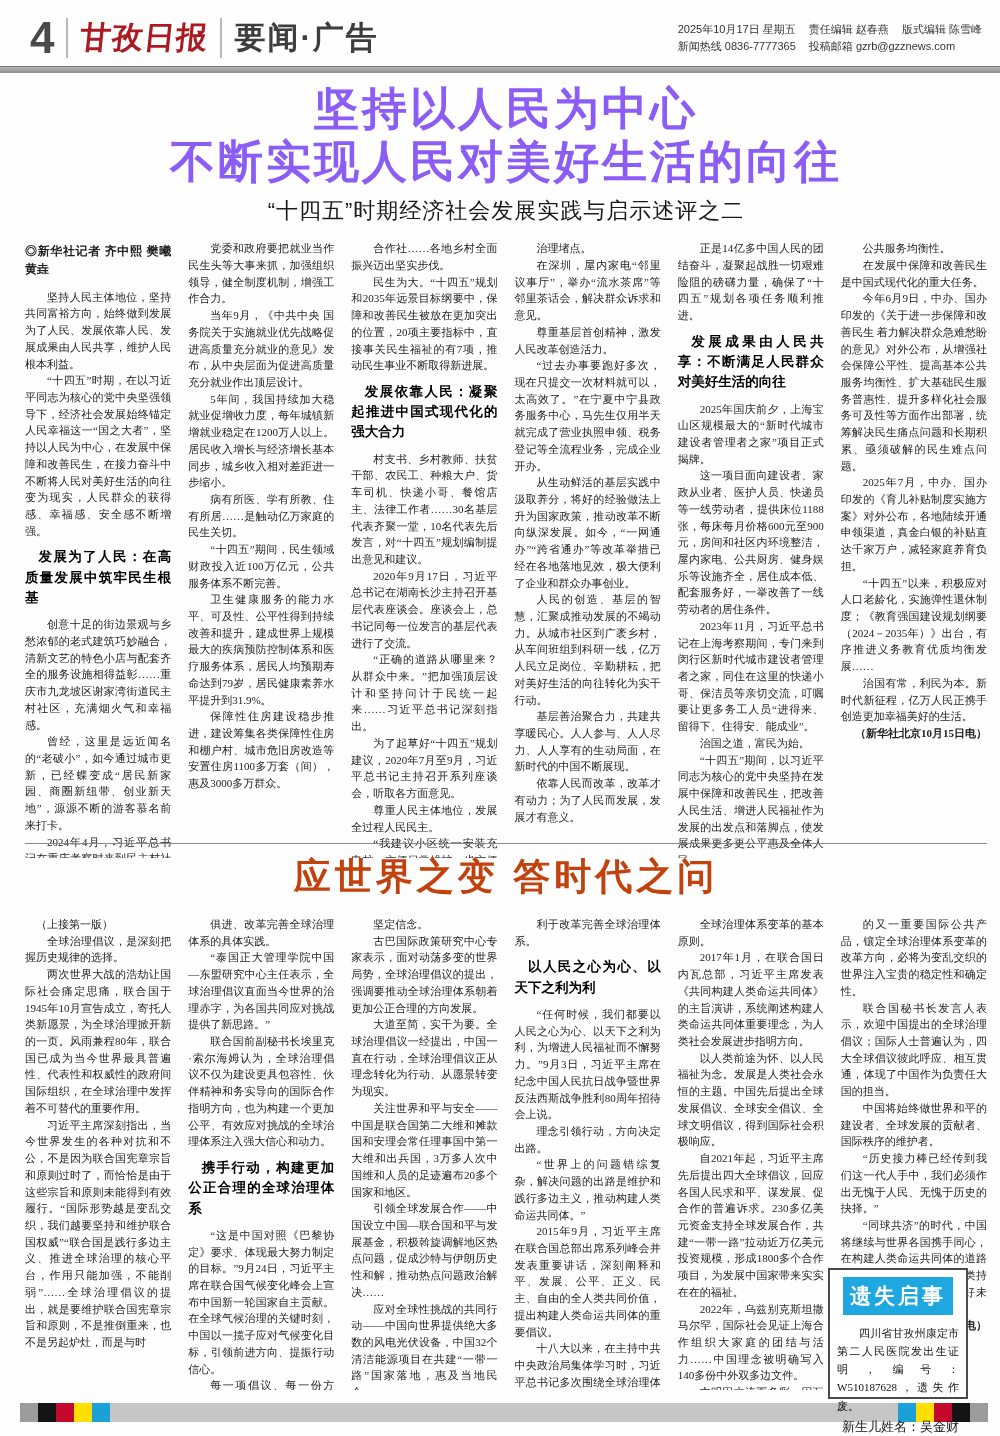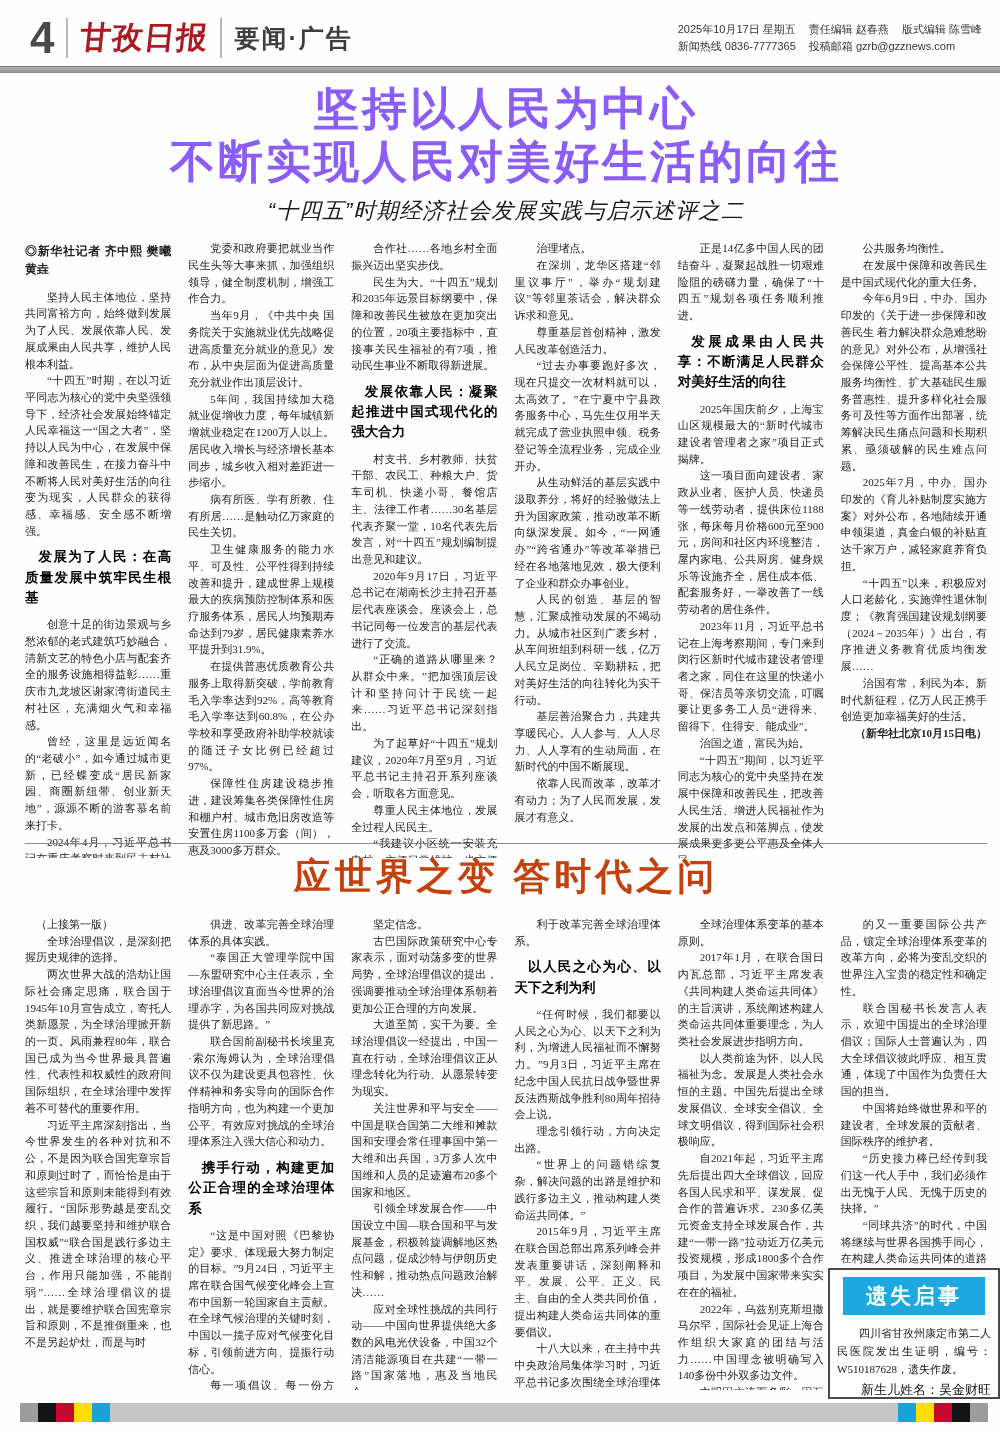--- a/index.html
+++ b/index.html
@@ -5,21 +5,21 @@
   html,body{margin:0;padding:0;background:#e8e8e8;}
   .page{position:relative;width:1000px;height:1436px;margin:0 auto;background:#fefefe;overflow:hidden;
         font-family:"Liberation Sans",sans-serif;color:#1c1c1c;}
 
   
   .hdr{position:absolute;top:16px;left:30px;right:18px;display:flex;align-items:center;}
   .page-num{font-size:44px;font-weight:bold;color:#4a4a4a;line-height:1;}
   .vsep{width:2px;height:40px;background:#b9b9b9;margin:0 12px;}
   .masthead{font-size:31px;font-weight:bold;color:#ab1a20;font-family:"Liberation Serif",serif;
             transform:skewX(-6deg);letter-spacing:1px;}
-  .section{font-size:25px;font-weight:bold;color:#3d3d3d;letter-spacing:2px;}
+  .section{font-size:31px;font-weight:bold;color:#3d3d3d;letter-spacing:2px;}
   .hdr-right{margin-left:auto;text-align:left;font-size:11px;color:#333;line-height:1.55;}
   .hdr-right span{margin-left:10px;}
   .hdr-rule{position:absolute;top:66px;left:0;width:1000px;height:6px;
             background:linear-gradient(#b5b5b5,#8f8f8f);border-top:1px solid #777;}
 
   
   .art{position:absolute;left:25px;width:962px;}
   .cols{display:flex;gap:17px;overflow:hidden;text-align:justify;
         font-family:"Liberation Serif",serif;font-size:11px;line-height:1.52;color:#222;}
   .col{flex:1 1 0;min-width:0;}
@@ -28,32 +28,32 @@
                 font-size:12px;margin:2px 0 10px;}
   .col p.subhead{font-family:"Liberation Sans",sans-serif;font-weight:bold;font-size:13.5px;
                  line-height:1.5;margin:8px 0;text-indent:1em;color:#000;}
   .col p.lead{text-indent:1em;}
   .col p.end{text-align:right;font-weight:bold;text-indent:0;}
 
   
   .a1{top:82px;}
   .a1 .t1,.a1 .t2{text-align:center;font-weight:bold;color:#8b5cf6;font-size:45px;
                   line-height:1.18;letter-spacing:3px;margin:0;}
-  .a1 .sub{text-align:center;font-size:22px;color:#1a1a1a;margin:8px 0 14px;letter-spacing:1px;font-style:italic;}
+  .a1 .sub{text-align:center;font-size:22px;color:#1a1a1a;margin:8px 0 14px;letter-spacing:1px;}
   .a1 .cols{height:618px;}
 
   .art-divider{position:absolute;top:843px;left:25px;width:962px;border-top:1px solid #8a8a8a;}
 
   
   .a2{top:852px;}
   .a2 .t1{text-align:center;font-weight:bold;font-size:37px;letter-spacing:4px;margin:0 0 14px;color:#c2410c;}
   .a2 .cols{height:474px;}
 
   
-  .notice{position:absolute;left:828px;top:1268px;width:172px;height:131px;background:#fff;
+  .notice{position:absolute;left:828px;top:1268px;width:140px;height:131px;background:#fff;
           border:2px solid #4a4a4a;box-sizing:border-box;padding:5px 7px;z-index:5;}
   .notice .band{background:#1fa8e0;color:#fff;font-weight:bold;font-size:21px;letter-spacing:3px;
                 text-align:center;padding:5px 0;margin:2px 6px 9px;}
   .notice .body{font-family:"Liberation Serif",serif;font-size:11px;line-height:1.65;
                 text-indent:2em;color:#111;text-align:justify;}
   .notice .sig{font-family:"Liberation Serif",serif;font-size:13px;text-align:right;margin-top:3px;color:#111;}
 
   
   .footbar{position:absolute;left:20px;top:1403px;width:968px;height:19px;background:#c6c6c6;
            display:flex;align-items:stretch;}
@@ -99,38 +99,38 @@
           <p class="subhead">发展为了人民：在高质量发展中筑牢民生根基</p>
           <p class="p">创意十足的街边景观与乡愁浓郁的老式建筑巧妙融合，清新文艺的特色小店与配套齐全的服务设施相得益彰……重庆市九龙坡区谢家湾街道民主村社区，充满烟火气和幸福感。</p>
           <p class="p">曾经，这里是远近闻名的“老破小”，如今通过城市更新，已经蝶变成“居民新家园、商圈新纽带、创业新天地”，源源不断的游客慕名前来打卡。</p>
           <p class="p">2024年4月，习近平总书记在重庆考察时来到民主村社区，语重心长地说：“中国式现代化，民生为大。党和政府的一切工作，都是为了老百姓过上更加幸福的生活。”</p>
         </div>
         <div class="col">
           <p class="p">党委和政府要把就业当作民生头等大事来抓，加强组织领导，健全制度机制，增强工作合力。</p>
           <p class="p">当年9月，《中共中央 国务院关于实施就业优先战略促进高质量充分就业的意见》发布，从中央层面为促进高质量充分就业作出顶层设计。</p>
           <p class="p">5年间，我国持续加大稳就业促增收力度，每年城镇新增就业稳定在1200万人以上。居民收入增长与经济增长基本同步，城乡收入相对差距进一步缩小。</p>
           <p class="p">病有所医、学有所教、住有所居……是触动亿万家庭的民生关切。</p>
+          <p class="p">“十四五”期间，民生领域财政投入近100万亿元，公共服务体系不断完善。</p>
           <p class="p">卫生健康服务的能力水平、可及性、公平性得到持续改善和提升，建成世界上规模最大的疾病预防控制体系和医疗服务体系，居民人均预期寿命达到79岁，居民健康素养水平提升到31.9%。</p>
-          <p class="p">在提供普惠优质教育公共服务上取得新突破，学前教育毛入学率达到92%，高等教育毛入学率达到60.8%，在公办学校和享受政府补助学校就读的随迁子女比例已经超过97%。</p>
           <p class="p">保障性住房建设稳步推进，建设筹集各类保障性住房和棚户村、城市危旧房改造等安置住房1100多万套（间），惠及3000多万群众。</p>
         </div>
         <div class="col">
           <p class="p">合作社……各地乡村全面振兴迈出坚实步伐。</p>
           <p class="p">民生为大。“十四五”规划和2035年远景目标纲要中，保障和改善民生被放在更加突出的位置，20项主要指标中，直接事关民生福祉的有7项，推动民生事业不断取得新进展。</p>
           <p class="subhead">发展依靠人民：凝聚起推进中国式现代化的强大合力</p>
           <p class="p">村支书、乡村教师、扶贫干部、农民工、种粮大户、货车司机、快递小哥、餐馆店主、法律工作者……30名基层代表齐聚一堂，10名代表先后发言，对“十四五”规划编制提出意见和建议。</p>
           <p class="p">2020年9月17日，习近平总书记在湖南长沙主持召开基层代表座谈会。座谈会上，总书记同每一位发言的基层代表进行了交流。</p>
           <p class="p">“正确的道路从哪里来？从群众中来。”把加强顶层设计和坚持问计于民统一起来……习近平总书记深刻指出。</p>
           <p class="p">为了起草好“十四五”规划建议，2020年7月至9月，习近平总书记主持召开系列座谈会，听取各方面意见。</p>
           <p class="p">尊重人民主体地位，发展全过程人民民主。</p>
           <p class="p">“我建议小区统一安装充电桩，方便日常维护，也方便大家使用，不把电动车放在楼栋通道等处，楼道清理，物业要加大力度……”</p>
         </div>
         <div class="col">
           <p class="p">治理堵点。</p>
-          <p class="p">在深圳，龙华区搭建“邻里议事厅”，举办“规划建议”等邻里茶话会，解决群众诉求和意见。</p>
+          <p class="p">在深圳，屋内家电“邻里议事厅”，举办“流水茶席”等邻里茶话会，解决群众诉求和意见。</p>
           <p class="p">尊重基层首创精神，激发人民改革创造活力。</p>
           <p class="p">“过去办事要跑好多次，现在只提交一次材料就可以，太高效了。”在宁夏中宁县政务服务中心，马先生仅用半天就完成了营业执照申领、税务登记等全流程业务，完成企业开办。</p>
           <p class="p">从生动鲜活的基层实践中汲取养分，将好的经验做法上升为国家政策，推动改革不断向纵深发展。如今，“一网通办”“跨省通办”等改革举措已经在各地落地见效，极大便利了企业和群众办事创业。</p>
           <p class="p">人民的创造、基层的智慧，汇聚成推动发展的不竭动力。从城市社区到广袤乡村，从车间班组到科研一线，亿万人民立足岗位、辛勤耕耘，把对美好生活的向往转化为实干行动。</p>
           <p class="p">基层善治聚合力，共建共享暖民心。人人参与、人人尽力、人人享有的生动局面，在新时代的中国不断展现。</p>
           <p class="p">依靠人民而改革，改革才有动力；为了人民而发展，发展才有意义。</p>
         </div>
         <div class="col">
           <p class="p">正是14亿多中国人民的团结奋斗，凝聚起战胜一切艰难险阻的磅礴力量，确保了“十四五”规划各项任务顺利推进。</p>
           <p class="subhead">发展成果由人民共享：不断满足人民群众对美好生活的向往</p>

